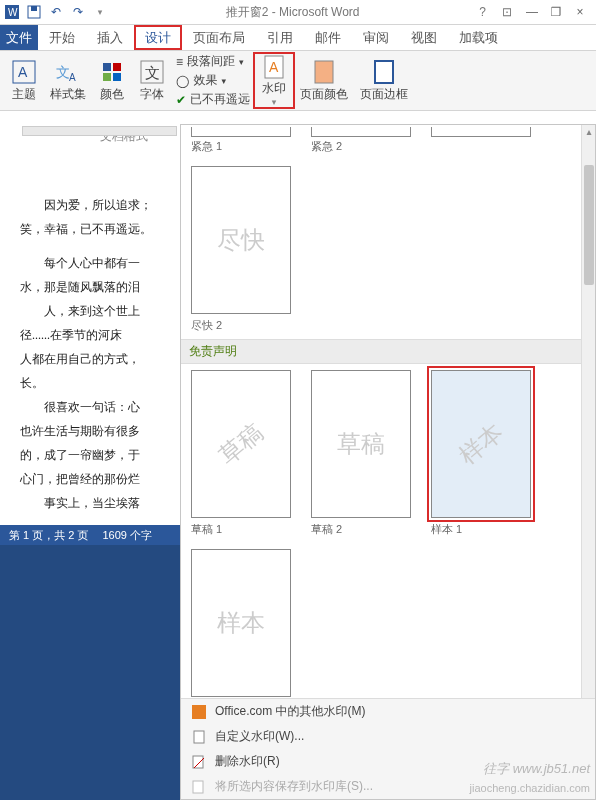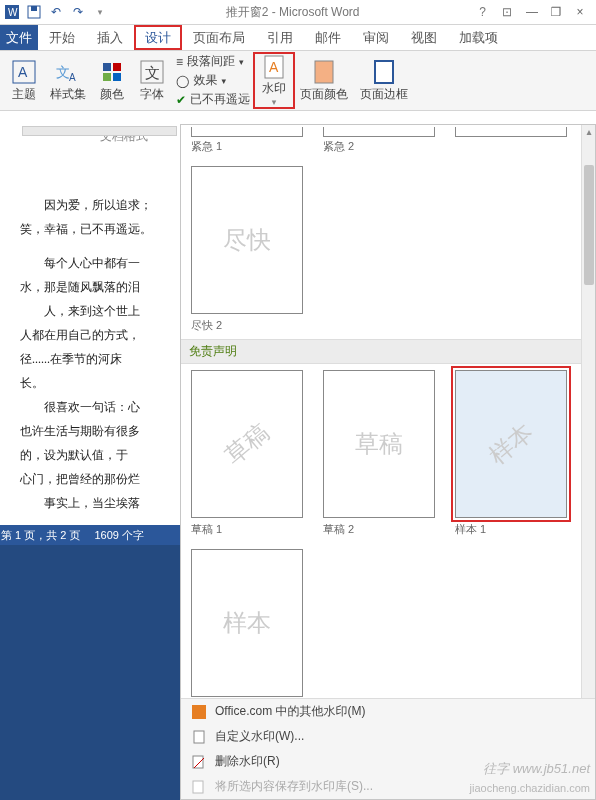--- a/index.html
+++ b/index.html
@@ -27,36 +27,36 @@
 .groupname { position: absolute; top: 128px; left: 100px; color: #888; font-size: 12px; }
 
 .doc-area { position: absolute; left: 0; top: 145px; width: 180px; height: 380px; background: #fff; padding: 10px 6px 10px 20px; font-size: 12px; line-height: 20px; color: #222; font-family: SimSun, serif; overflow: hidden;}
 .doc-area p { text-indent: 2em; margin-bottom: 4px; }
 .ruler-top { position: absolute; top: 126px; left: 22px; width: 155px; height: 10px; background: #e8e8e8; border: 1px solid #ccc; }
 .ruler-left { position: absolute; top: 145px; left: 8px; width: 10px; height: 380px; background: #e8e8e8; border: 1px solid #ccc; }
 
 .gallery { position: absolute; left: 180px; top: 124px; width: 416px; height: 676px; background: #fff; border: 1px solid #c6c6c6; }
 .gal-row { display: flex; padding: 6px 10px; gap: 20px; }
 .thumb-wrap { text-align: left; }
-.thumb { width: 112px; height: 148px; border: 1px solid #888; background: #fff; display: flex; align-items: center; justify-content: center; }
+.thumb { width: 100px; height: 148px; border: 1px solid #888; background: #fff; display: flex; align-items: center; justify-content: center; }
 .thumb.hl { outline: 2px solid #d92b2b; outline-offset: 2px; background: #e3edf7; }
 .thumb-label { font-size: 11px; color: #666; margin-top: 4px; }
 .wm-text { color: #ccc; font-size: 24px; font-family: SimSun, serif; }
 .wm-text.diag { transform: rotate(-40deg); }
 .section-hdr { background: #ececec; color: #4d7c0f; padding: 3px 8px; font-size: 12px; border-top: 1px solid #ddd; border-bottom: 1px solid #ddd; }
 .gal-row.top { padding-top: 2px; }
 .gal-row.top .thumb { height: 10px; border-top: none; }
 .gal-row.top .thumb-label { margin-top: 2px; }
 
 .gal-menu { position: absolute; bottom: 0; left: 0; right: 0; border-top: 1px solid #dcdcdc; background: #f5f5f5; }
 .gal-menu-item { display: flex; align-items: center; gap: 8px; padding: 4px 10px; font-size: 12px; color: #444; }
 .gal-menu-item .mi { width: 16px; height: 16px; display: inline-flex; align-items: center; justify-content: center; }
 .gal-menu-item.disabled { color: #aaa; }
 
-.statusbar { position: absolute; bottom: 0; left: 0; width: 180px; height: 22px; background: #2b579a; color: #fff; font-size: 11px; display: flex; align-items: center; padding: 0 1px; gap: 14px; top: 525px; height: 20px;}
+.statusbar { position: absolute; bottom: 0; left: 0; width: 180px; height: 22px; background: #2b579a; color: #fff; font-size: 11px; display: flex; align-items: center; padding: 0 9px; gap: 14px; top: 525px; height: 20px;}
 .bluepad { position: absolute; top: 545px; left: 0; width: 180px; height: 255px; background: #244a80; }
 
 .watersrc { position: absolute; right: 6px; bottom: 22px; color: #b8b8b8; font-size: 13px; font-style: italic; }
 .watersrc2 { position: absolute; right: 6px; bottom: 6px; color: #b8b8b8; font-size: 11px; }
 
 .scrollv { position: absolute; right: 0; top: 0; width: 14px; height: 590px; background: #f0f0f0; border-left: 1px solid #ddd; }
 .scroll-thumb { position: absolute; top: 40px; width: 10px; left: 2px; height: 120px; background: #c6c6c6; border-radius: 2px; }
 .scr-arr { position: absolute; left: 0; width: 14px; height: 14px; text-align: center; color: #888; font-size: 10px; line-height: 14px; }
 </style>
 </head>
@@ -185,26 +185,26 @@
 
 <div class="ruler-top"></div>
 <div class="ruler-left"></div>
 
 <div class="doc-area">
   <p style="margin-top:40px">因为爱，所以追求；</p>
   <p style="text-indent:0">笑，幸福，已不再遥远。</p>
   <p style="margin-top:14px">每个人心中都有一</p>
   <p style="text-indent:0">水，那是随风飘落的泪</p>
   <p>人，来到这个世上</p>
+  <p style="text-indent:0">径......在季节的河床</p>
   <p style="text-indent:0">人都在用自己的方式，</p>
-  <p style="text-indent:0">径......在季节的河床</p>
   <p style="text-indent:0">长。</p>
   <p>很喜欢一句话：心</p>
   <p style="text-indent:0">也许生活与期盼有很多</p>
-  <p style="text-indent:0">的，设为默认值，于</p>
+  <p style="text-indent:0">的，成了一帘幽梦，于</p>
   <p style="text-indent:0">心门，把曾经的那份烂</p>
   <p>事实上，当尘埃落</p>
 </div>
 
 <div class="statusbar">
   <span>第 1 页，共 2 页</span>
   <span>1609 个字</span>
 </div>
 <div class="bluepad"></div>
 

